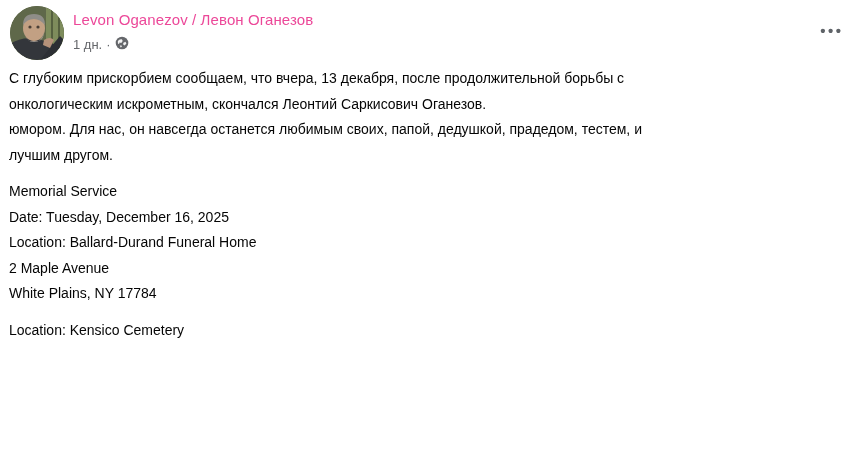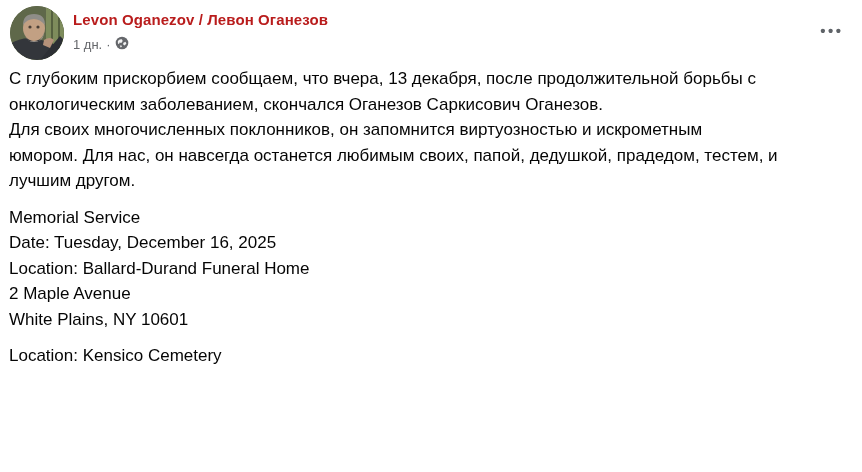--- a/index.html
+++ b/index.html
@@ -32,22 +32,22 @@
     cursor: pointer;
     background: #5d6647;
   }
   .avatar svg { display: block; }
   .header-text {
     margin-left: 9px;
     padding-top: 3px;
   }
   .author-name {
     font-size: 15px;
-    font-weight: 700;
-    color: #b91c1c;
+    font-weight: 400;
+    color: #ec4899;
     line-height: 21px;
     letter-spacing: 0.1px;
     cursor: pointer;
   }
   .meta-row {
     display: flex;
     align-items: center;
     gap: 4px;
     margin-top: 5px;
     font-size: 13px;
@@ -72,21 +72,21 @@
   .more-icon {
     color: #5f6368;
     font-size: 15px;
     font-weight: 700;
     letter-spacing: 2.5px;
     line-height: 1;
     padding-left: 2px;
   }
   .post-body {
     padding: 6px 9px 0 9px;
-    font-size: 17px;
+    font-size: 14px;
     line-height: 25.5px;
     color: #050505;
   }
   .paragraph + .paragraph { margin-top: 11px; }
   .text-line { white-space: nowrap; }
 </style>
 </head>
 <body>
 
 <div class="post">
@@ -135,32 +135,31 @@
 
     <div class="more-button">
       <span class="more-icon">•••</span>
     </div>
   </div>
 
   <div class="post-body">
 
     <div class="paragraph">
       <div class="text-line">С глубоким прискорбием сообщаем, что вчера, 13 декабря, после продолжительной борьбы с</div>
-      <div class="text-line">онкологическим заболеванием, скончался Оганезов Саркисович Оганезов.</div>
-      <div class="text-line">Для своих многочисленных поклонников, он запомнится виртуозностью и искрометным</div>
+      <div class="text-line">онкологическим искрометным, скончался Леонтий Саркисович Оганезов.</div>
       <div class="text-line">юмором. Для нас, он навсегда останется любимым своих, папой, дедушкой, прадедом, тестем, и</div>
       <div class="text-line">лучшим другом.</div>
     </div>
 
     <div class="paragraph">
       <div class="text-line">Memorial Service</div>
       <div class="text-line">Date: Tuesday, December 16, 2025</div>
       <div class="text-line">Location: Ballard-Durand Funeral Home</div>
       <div class="text-line">2 Maple Avenue</div>
-      <div class="text-line">White Plains, NY 10601</div>
+      <div class="text-line">White Plains, NY 17784</div>
     </div>
 
     <div class="paragraph">
       <div class="text-line">Location: Kensico Cemetery</div>
     </div>
 
   </div>
 </div>
 
 </body></html>

